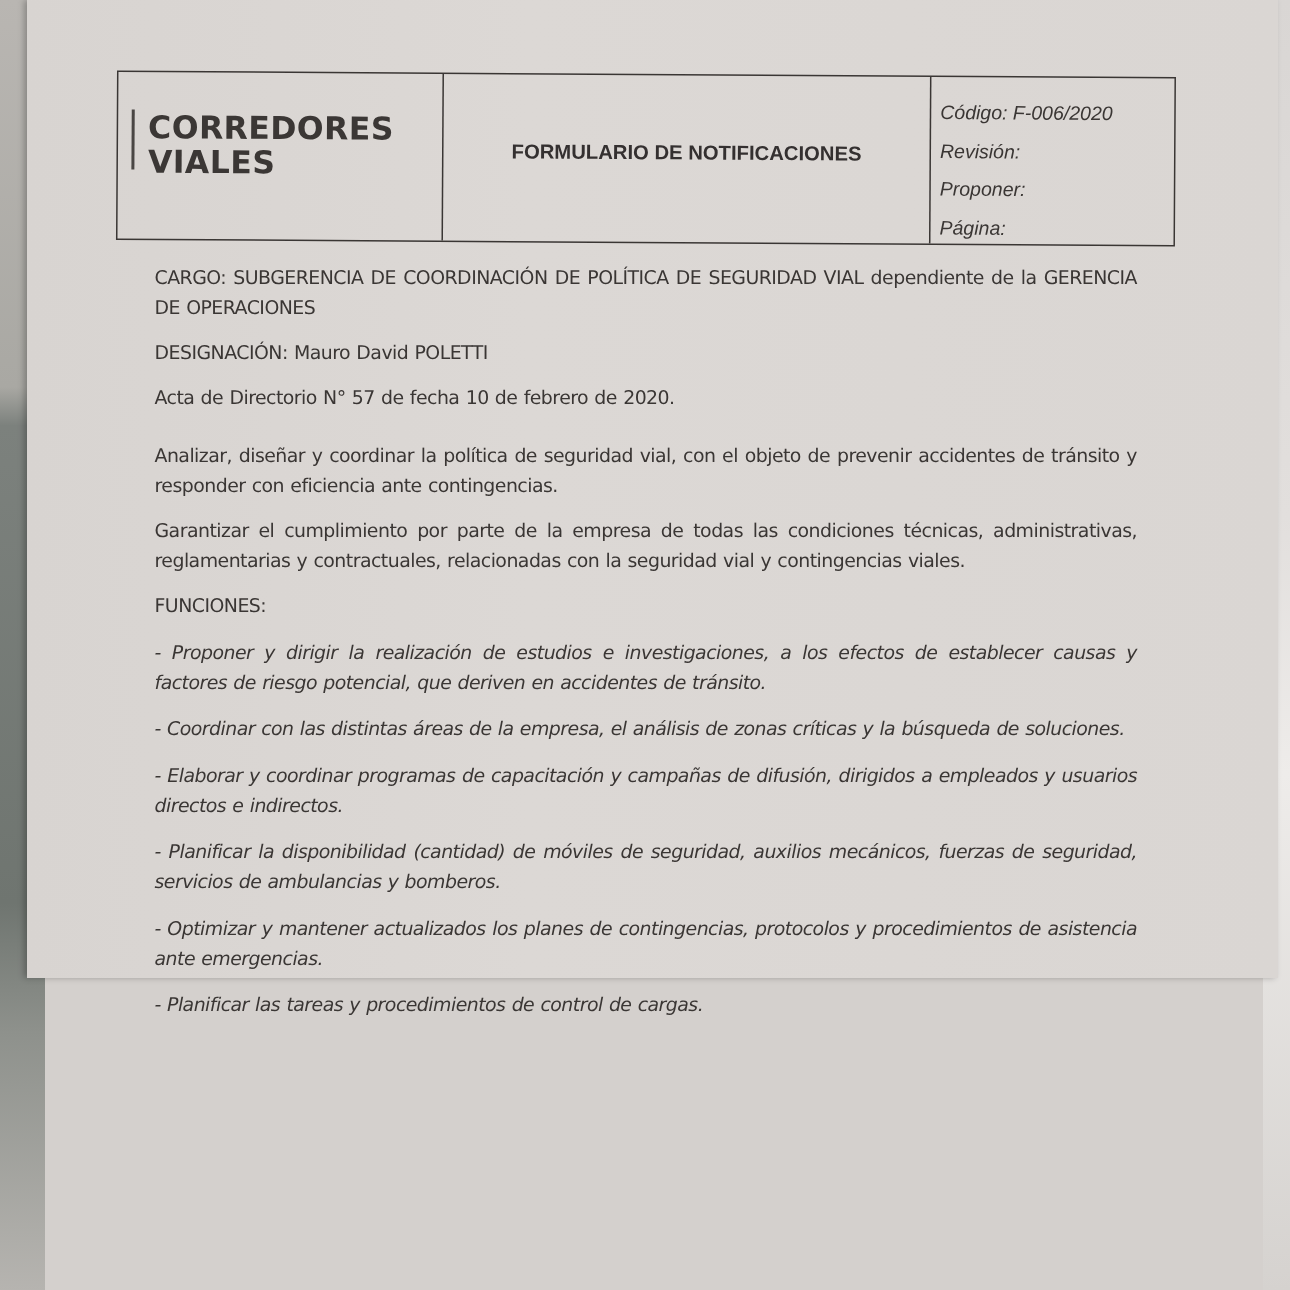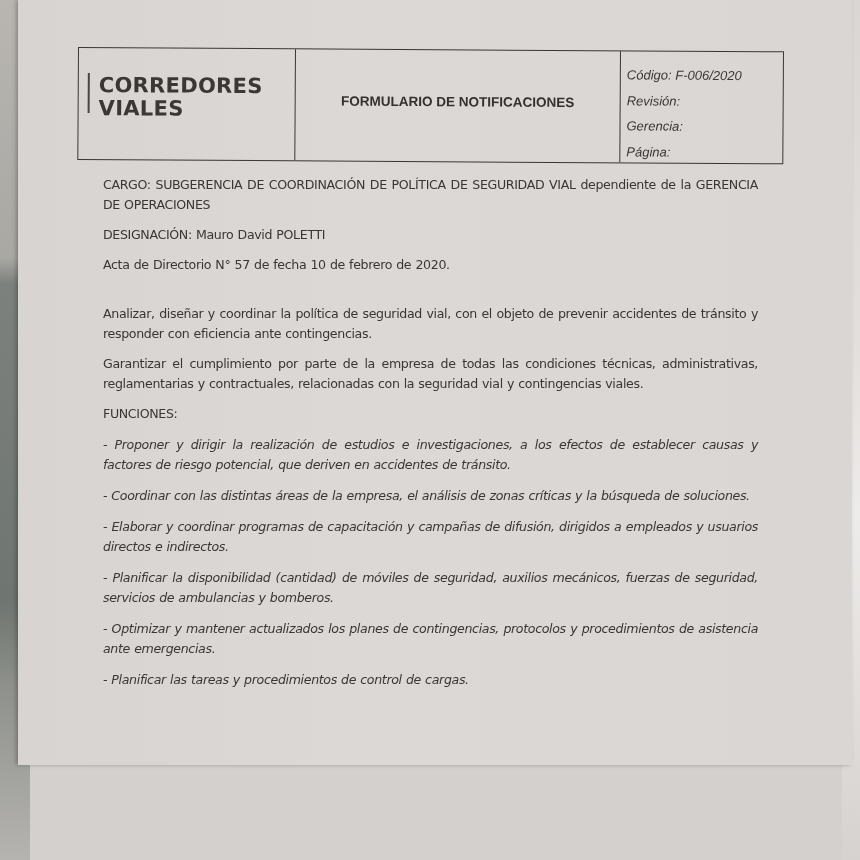--- a/index.html
+++ b/index.html
@@ -24,21 +24,21 @@
       position: absolute;
       right: 0; top: 0;
       width: 18px; height: 860px;
       background: linear-gradient(to bottom, #d9d6d4 0%, #e2dfdd 40%, #eeecea 60%, #d5d2cf 100%);
     }
     .paper {
       position: absolute;
       left: 18px;
       top: 0;
       width: 834px;
-      height: 765px;
+      height: 652px;
       background: linear-gradient(to right, #d8d4d1 0%, #dcd8d5 40%, #dad6d3 100%);
       box-shadow: -2px 0 4px rgba(0,0,0,0.25);
     }
     .header-table {
       position: absolute;
       left: 60px;
       top: 47px;
       width: 704px;
       height: 111px;
       border: 1.5px solid #3a3634;
@@ -107,21 +107,21 @@
       line-height: 20px;
       color: #3a3634;
       text-align: justify;
       letter-spacing: -0.35px;
       word-spacing: 0.5px;
     }
     .content p {
       margin: 0 0 10px 0;
     }
     .content p.gap-big {
-      margin-bottom: 29px;
+      margin-bottom: 19px;
     }
     .content p.heading {
       margin-bottom: 11px;
     }
     .content p.item {
       margin-bottom: 11px;
       font-style: italic;
     }
   </style>
 </head>
@@ -139,21 +139,21 @@
         <div>CORREDORES</div>
         <div>VIALES</div>
       </div>
     </div>
     <div class="cell-title">
       <span class="form-title">FORMULARIO DE NOTIFICACIONES</span>
     </div>
     <div class="cell-meta">
       <div class="meta-line">Código: F-006/2020</div>
       <div class="meta-line">Revisión:</div>
-      <div class="meta-line">Gerencia:</div>
+      <div class="meta-line">Proponer:</div>
       <div class="meta-line">Página:</div>
     </div>
   </div>
 
   <div class="content">
     <p>CARGO: SUBGERENCIA DE COORDINACIÓN DE POLÍTICA DE SEGURIDAD VIAL dependiente de la GERENCIA DE OPERACIONES</p>
     <p>DESIGNACIÓN: Mauro David POLETTI</p>
     <p class="gap-big">Acta de Directorio N° 57 de fecha 10 de febrero de 2020.</p>
 
     <p>Analizar, diseñar y coordinar la política de seguridad vial, con el objeto de prevenir accidentes de tránsito y responder con eficiencia ante contingencias.</p>

